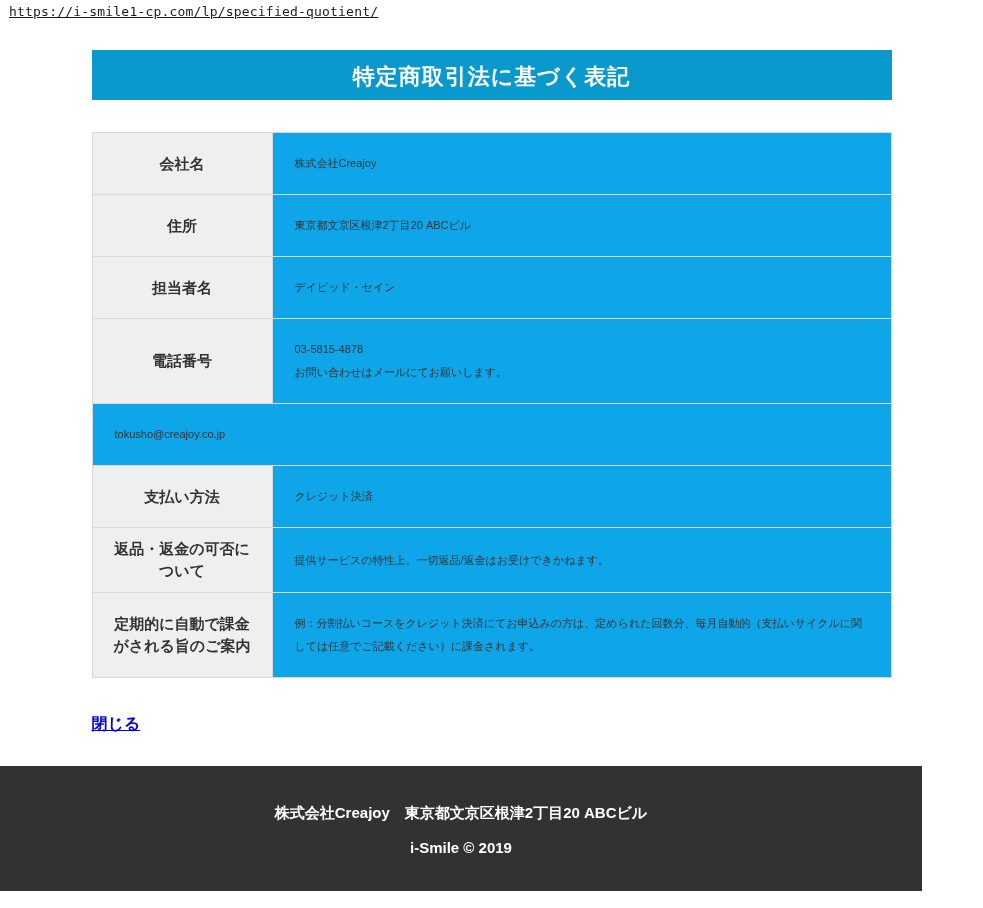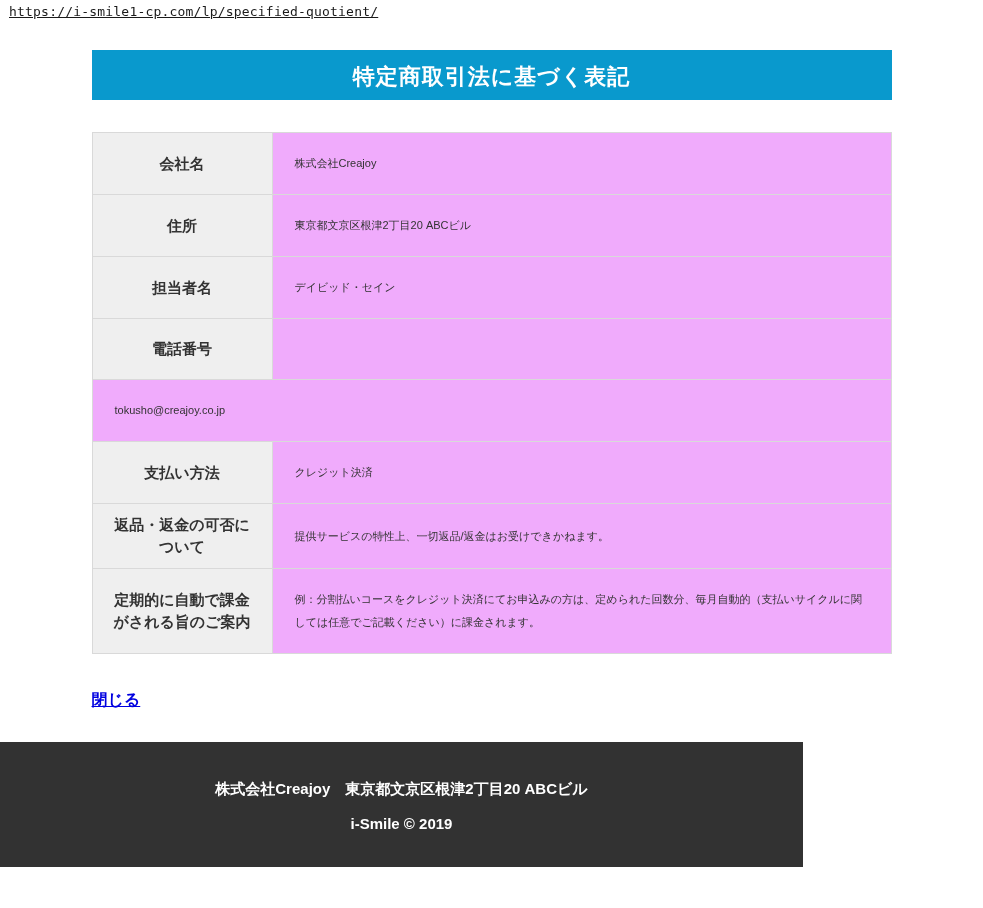--- a/index.html
+++ b/index.html
@@ -35,21 +35,21 @@
     line-height: 54px;
     text-align: center;
     font-size: 22px;
     font-weight: bold;
     color: #ffffff;
     letter-spacing: 1px;
   }
   .tokusho-table {
     margin-top: 32px;
     border: 1px solid #d9d9d9;
-    background: #f0abfc;
+    background: #0ea5e9;
   }
   .row {
     display: flex;
     border-top: 1px solid #d9d9d9;
     min-height: 61px;
   }
   .row:first-child { border-top: none; }
   .label-cell {
     width: 180px;
     flex: 0 0 180px;
@@ -83,21 +83,21 @@
   }
   .close-link {
     font-size: 16px;
     color: #0000e0;
     text-decoration: underline;
     cursor: pointer;
   }
   .footer {
     margin-top: 30px;
     height: 125px;
-    width: 803px;
+    width: 922px;
     background: #323232;
     color: #ffffff;
     text-align: center;
     padding-top: 37px;
   }
   .footer .company-line {
     font-size: 15px;
     font-weight: bold;
     line-height: 19px;
     margin: 0 0 16px 0;
@@ -128,20 +128,22 @@
       <div class="row">
         <div class="label-cell">住所</div>
         <div class="value-cell">東京都文京区根津2丁目20 ABCビル</div>
       </div>
       <div class="row">
         <div class="label-cell">担当者名</div>
         <div class="value-cell">デイビッド・セイン</div>
       </div>
       <div class="row">
         <div class="label-cell">電話番号</div>
+        <div class="value-cell">03-5815-4878
+お問い合わせはメールにてお願いします。</div>
       </div>
       <div class="row">
         <div class="value-cell">tokusho@creajoy.co.jp</div>
       </div>
       <div class="row">
         <div class="label-cell">支払い方法</div>
         <div class="value-cell">クレジット決済</div>
       </div>
       <div class="row">
         <div class="label-cell">返品・返金の可否について</div>

